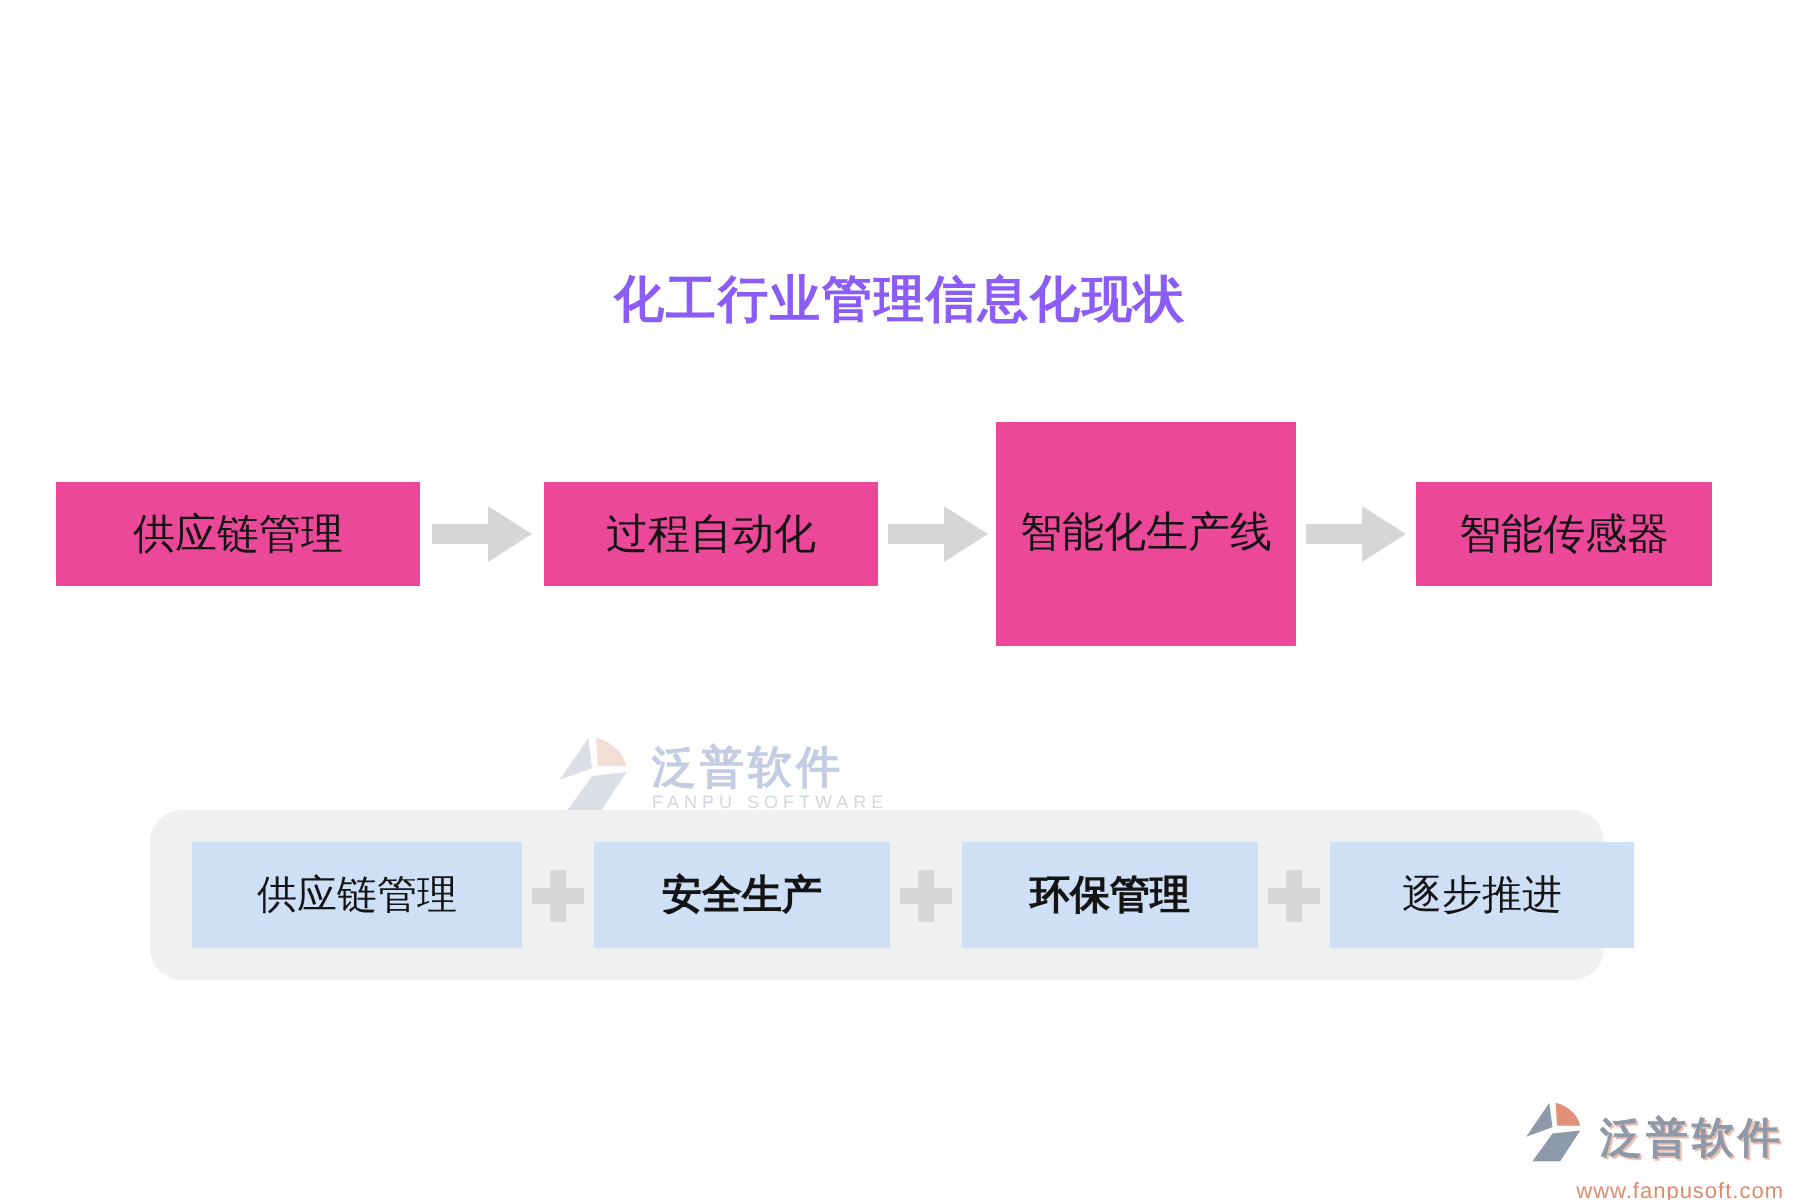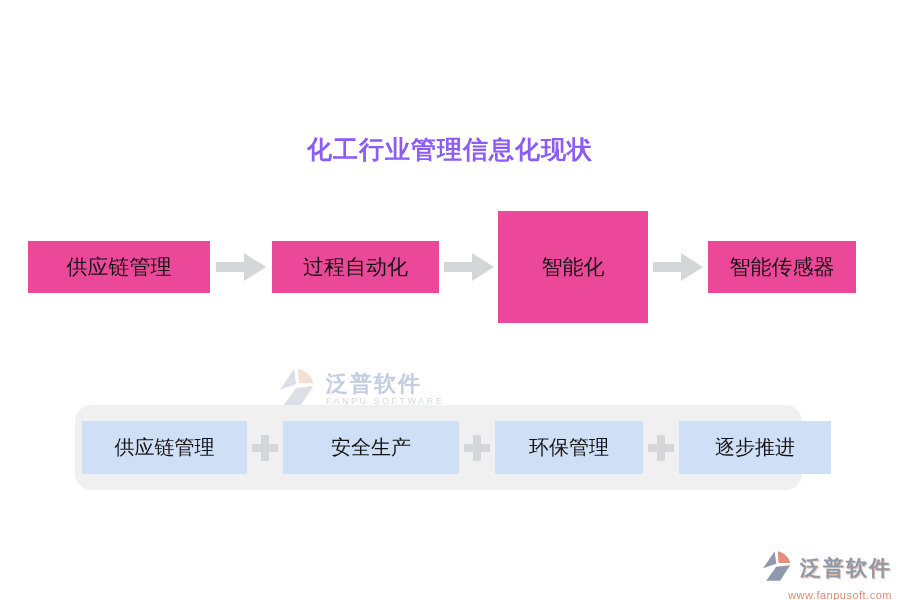--- a/index.html
+++ b/index.html
@@ -106,22 +106,22 @@
     background: #cfdff6;
     color: #141414;
     font-size: 20px;
     height: 53px;
     display: flex;
     align-items: center;
     justify-content: center;
     flex: 0 0 auto;
   }
   .panel-box.p1 { width: 165px; }
-  .panel-box.p2 { width: 176px; }
-  .panel-box.p3 { width: 148px; }
+  .panel-box.p2 { width: 148px; font-weight: bold; }
+  .panel-box.p3 { width: 148px; font-weight: bold; }
   .panel-box.p4 { width: 152px; }
 
   .plus {
     position: relative;
     width: 26px;
     height: 26px;
     margin: 0 5px;
     flex: 0 0 auto;
   }
   .plus::before {
@@ -191,20 +191,21 @@
     </div>
 
     <div class="arrow a2">
       <svg width="50" height="30" viewBox="0 0 50 30" aria-hidden="true">
         <polygon points="0,10 28,10 28,1 50,15 28,29 28,20 0,20" fill="#d5d6d8"></polygon>
       </svg>
     </div>
 
     <div class="flow-box tall">
       <span class="line">智能化</span>
+      <span class="line">生产线</span>
     </div>
 
     <div class="arrow a3">
       <svg width="50" height="30" viewBox="0 0 50 30" aria-hidden="true">
         <polygon points="0,10 28,10 28,1 50,15 28,29 28,20 0,20" fill="#d5d6d8"></polygon>
       </svg>
     </div>
 
     <div class="flow-box w4">
       <span>智能传感器</span>

